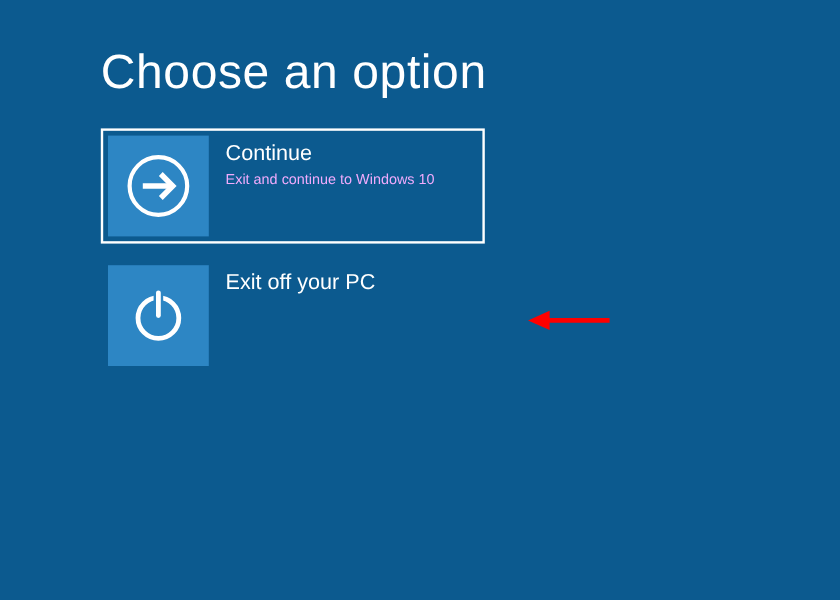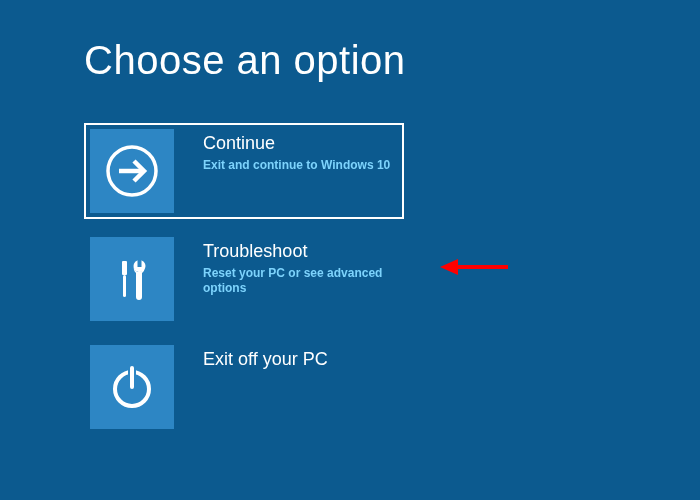--- a/index.html
+++ b/index.html
@@ -16,31 +16,30 @@
       overflow: hidden;
       position: relative;
     }
     .container {
       padding: 38px 0 0 84px;
     }
     .page-title {
       font-size: 40px;
       font-weight: 300;
       letter-spacing: 0.5px;
-      margin-bottom: 40px;
+      margin-bottom: 24px;
     }
     .option {
       display: flex;
       align-items: flex-start;
       width: 320px;
       height: 96px;
       padding: 6px;
       margin-bottom: 12px;
       cursor: pointer;
-      gap: 15px;
     }
     .option.selected {
       outline: 2px solid #ffffff;
       outline-offset: -2px;
     }
     .tile {
       width: 84px;
       height: 84px;
       background: #2d86c4;
       flex-shrink: 0;
@@ -53,22 +52,22 @@
       flex: 1;
     }
     .option-title {
       font-size: 18px;
       font-weight: 400;
       line-height: 1.2;
       margin-bottom: 3px;
     }
     .option-desc {
       font-size: 12px;
-      font-weight: 700;
-      color: #7dd3fc;
+      font-weight: 400;
+      color: #f0abfc;
       line-height: 1.3;
     }
     .arrow-annotation {
       position: absolute;
       left: 440px;
       top: 255px;
     }
   </style>
 </head>
 <body>
@@ -83,40 +82,20 @@
         <line x1="15" y1="28" x2="38" y2="28" stroke="#ffffff" stroke-width="4.5" stroke-linecap="butt"></line>
         <polyline points="30,18 40,28 30,38" fill="none" stroke="#ffffff" stroke-width="4.5" stroke-linecap="butt" stroke-linejoin="miter"></polyline>
       </svg>
     </div>
     <div class="option-text">
       <div class="option-title">Continue</div>
       <div class="option-desc">Exit and continue to Windows 10</div>
     </div>
   </div>
 
-  <div class="option">
-    <div class="tile">
-      <svg width="56" height="56" viewBox="0 0 56 56">
-        <g fill="#ffffff">
-
-          <rect x="18" y="10" width="5" height="14" rx="1"></rect>
-          <rect x="19" y="24" width="3" height="22" rx="1.5"></rect>
-
-          <path d="M 36 10 a 7 7 0 0 0 -4 12 l 0 24 a 3 3 0 0 0 6 0 l 0 -24 a 7 7 0 0 0 -2 -12 z M 35 12 a 4.5 4.5 0 1 1 0 9 a 4.5 4.5 0 0 1 0 -9 z"></path>
-          <rect x="33" y="20" width="5" height="26" rx="2.5"></rect>
-          <circle cx="35.5" cy="15" r="6"></circle>
-          <rect x="33.5" y="8" width="4" height="8" fill="#2d86c4"></rect>
-        </g>
-      </svg>
-    </div>
-    <div class="option-text">
-      <div class="option-title">Troubleshoot</div>
-      <div class="option-desc">Reset your PC or see advanced options</div>
-    </div>
-  </div>
 
   <div class="option">
     <div class="tile">
       <svg width="56" height="56" viewBox="0 0 56 56">
         <circle cx="28" cy="30" r="17" fill="none" stroke="#ffffff" stroke-width="4"></circle>
         <rect x="24" y="8" width="8" height="20" fill="#2d86c4"></rect>
         <line x1="28" y1="9" x2="28" y2="28" stroke="#ffffff" stroke-width="4" stroke-linecap="round"></line>
       </svg>
     </div>
     <div class="option-text">

